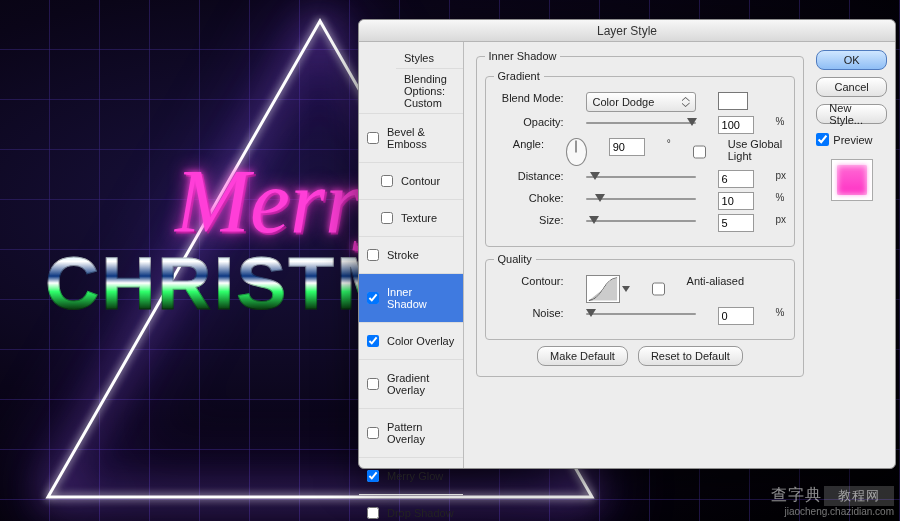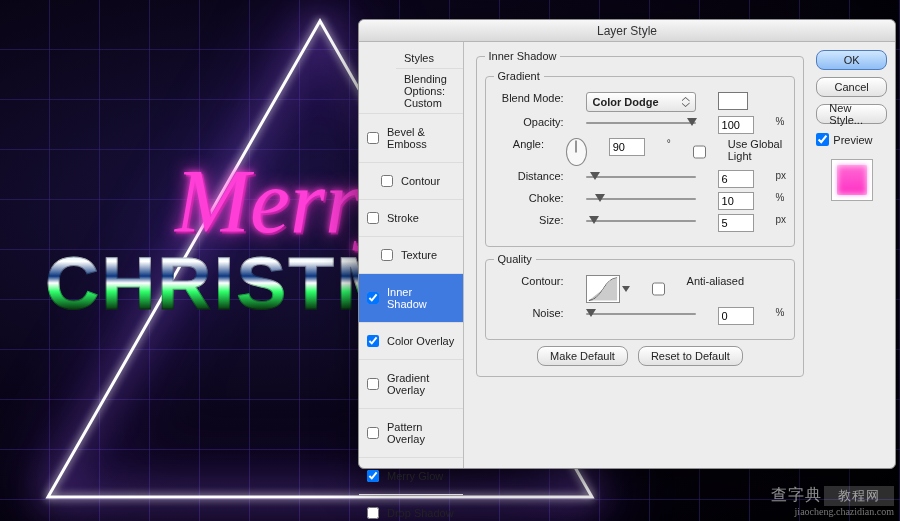--- a/index.html
+++ b/index.html
@@ -53,21 +53,21 @@
 fieldset { border: 1px solid #b5b5b5; border-radius: 4px; padding: 6px 8px 10px 8px; margin-bottom: 8px; }
 fieldset > legend { padding: 0 4px; font-size: 11px; }
 fieldset fieldset { margin: 2px 0 6px 0; }
 .row { display: flex; margin: 4px 0; gap: 22px; }
 .row label { width: 70px; text-align: right; font-size: 11px; }
 .slider { flex: 0 0 110px; height: 14px; position: relative; }
 .slider .track { position: absolute; left: 0; right: 0; top: 6px; height: 2px; background: #999; border-radius: 1px; }
 .slider .thumb { position: absolute; top: 2px; width: 0; height: 0; border-left: 5px solid transparent; border-right: 5px solid transparent; border-top: 8px solid #555; }
 .numbox { width: 36px; height: 18px; border: 1px solid #999; background: #fff; font-size: 11px; padding: 1px 3px; text-align: left; }
 .unit { font-size: 10px; color: #333; }
-.select { height: 20px; border: 1px solid #999; border-radius: 3px; background: linear-gradient(#fff,#e6e6e6); padding: 1px 18px 1px 6px; font-size: 11px; position: relative; display: inline-flex; align-items: center; font-weight: bold; }
+.select { height: 20px; border: 1px solid #999; border-radius: 3px; background: linear-gradient(#fff,#e6e6e6); padding: 1px 18px 1px 6px; font-size: 11px; position: relative; display: inline-flex; align-items: center; }
 .select::after { content: ""; position: absolute; right: 5px; top: 4px; width: 8px; height: 10px;
   background: linear-gradient(#555,#555); clip-path: polygon(0 35%,50% 0,100% 35%,100% 45%,50% 10%,0 45%,0 55%,50% 90%,100% 55%,100% 65%,50% 100%,0 65%);
 }
 .swatch { width: 30px; height: 18px; border: 1px solid #777; background: #fff; }
 .angle-dial { width: 28px; height: 28px; border: 1px solid #888; border-radius: 50%; background: #f8f8f8; position: relative; }
 .angle-dial::after { content: ""; position: absolute; left: 50%; top: 50%; width: 12px; height: 1px; background: #333; transform-origin: left center; transform: rotate(-90deg); }
 .contour-thumb { width: 34px; height: 28px; border: 1px solid #888; background: #fff; position: relative; margin-right: 10px; }
 .contour-thumb svg { position: absolute; inset: 0; }
 .contour-thumb .caret { position: absolute; right: -11px; top: 10px; width: 0; height: 0; border-left: 4px solid transparent; border-right: 4px solid transparent; border-top: 6px solid #555; }
 
@@ -76,21 +76,21 @@
 .btn.primary { background: linear-gradient(#cfe6ff,#8fbef5); border-color: #4f7bbf; }
 
 .right-col { width: 98px; padding: 8px 8px 0 2px; display: flex; flex-direction: column; align-items: stretch; gap: 7px; }
 .right-col .btn { width: 100%; }
 .preview-row { display: flex; align-items: center; gap: 4px; font-size: 11px; margin-top: 2px; }
 .preview-swatch { width: 42px; height: 42px; border: 1px solid #aaa; background: #fff; margin: 6px auto 0 auto; display: flex; align-items: center; justify-content: center; }
 .preview-swatch .inner { width: 30px; height: 30px; background: linear-gradient(#ff6ad5,#ff2fc4); box-shadow: inset 0 0 6px rgba(255,255,255,.8), 0 0 4px rgba(255,100,220,.6); border-radius: 2px; }
 
 .watermark { position: absolute; right: 6px; bottom: 4px; color: rgba(255,255,255,.55); font-size: 16px; letter-spacing: 1px; }
 .watermark .box { display: inline-block; background: rgba(255,255,255,.18); padding: 1px 14px; margin-left: 2px; font-size: 13px; }
-.watermark .sub { display: block; font-size: 10px; color: rgba(255,255,255,.45); text-align: right; letter-spacing: 0; font-family: Liberation Serif, serif; }
+.watermark .sub { display: block; font-size: 10px; color: rgba(255,255,255,.45); text-align: right; letter-spacing: 0; }
 </style>
 </head>
 <body>
 
 <div class="canvas">
   <div class="triangle-line">
     <svg width="560" height="490">
         <polygon points="280,6 552,482 8,482" fill="none" stroke="#fff" stroke-width="3"></polygon>
       </svg>
   </div>
@@ -107,27 +107,27 @@
       <div class="hdr" style="border-top:1px solid #dcdcdc">Blending Options: Custom</div>
       <div id="fx-list">
           <div class="opt">
             <input type="checkbox" style="">
             <span>Bevel &amp; Emboss</span>
           </div>
           <div class="opt sub">
             <input type="checkbox" style="">
             <span>Contour</span>
           </div>
+          <div class="opt sub">
+            <input type="checkbox" style="">
+            <span>Texture</span>
+          </div>
           <div class="opt">
             <input type="checkbox" style="">
             <span>Stroke</span>
-          </div>
-          <div class="opt sub">
-            <input type="checkbox" style="">
-            <span>Texture</span>
           </div>
           <div class="opt sel">
             <input type="checkbox" checked="" style="">
             <span>Inner Shadow</span>
           </div>
           <div class="opt">
             <input type="checkbox" checked="" style="">
             <span>Color Overlay</span>
           </div>
           <div class="opt">

